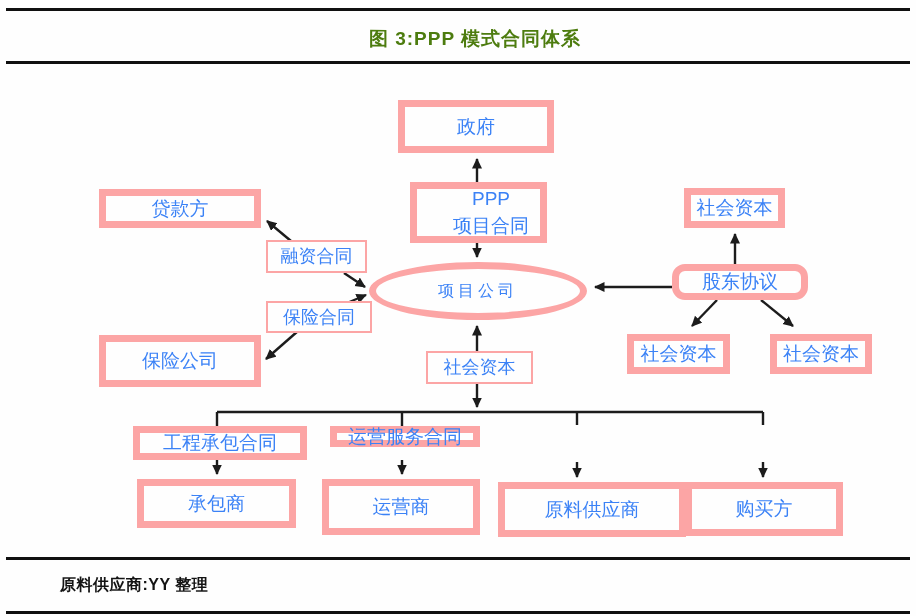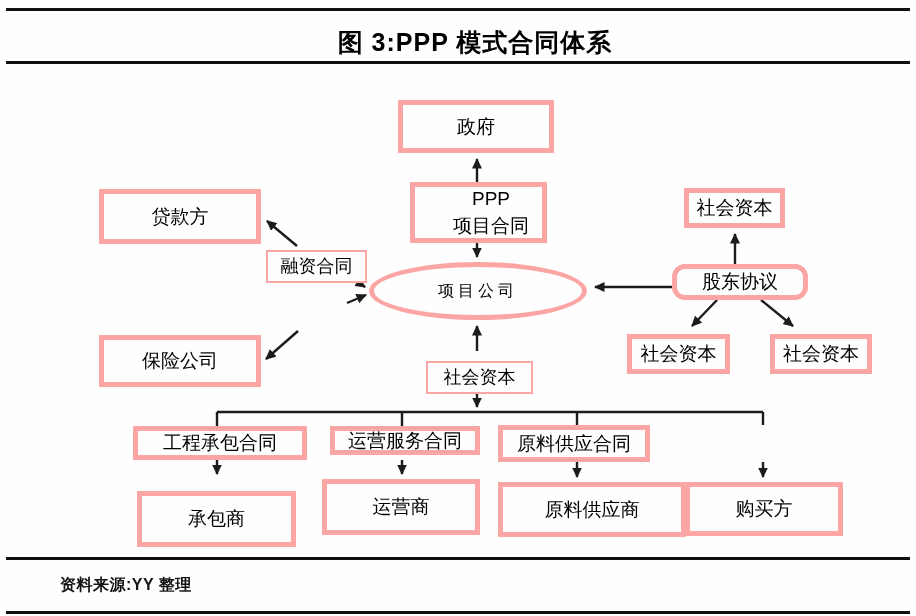--- a/index.html
+++ b/index.html
@@ -3,32 +3,32 @@
 <meta charset="utf-8">
 <style>
   html,body{margin:0;padding:0;background:#ffffff;}
   .page{
     position:relative;width:916px;height:616px;background:#fefefe;overflow:hidden;
     font-family:"Liberation Sans","DejaVu Sans",sans-serif;color:#1a1a1a;
   }
   .rule{position:absolute;left:6px;right:6px;height:3px;background:#101010;}
   .figure-title{
     position:absolute;top:26px;left:0;right:0;text-align:center;
-    font-size:25px;font-weight:bold;letter-spacing:1px;color:#000000;padding-left:34px;
+    font-size:19px;font-weight:bold;letter-spacing:1px;color:#4d7c0f;padding-left:34px;
   }
   .source-line{
     position:absolute;left:60px;top:575px;font-size:16px;font-weight:600;color:#141414;
     letter-spacing:0.5px;
   }
   .node{
-    position:absolute;box-sizing:border-box;border:5px solid #fca5a5;background:#fefefe;
+    position:absolute;box-sizing:border-box;border:7px solid #fca5a5;background:#fefefe;
     display:flex;align-items:center;justify-content:center;text-align:right;
-    font-size:19px;color:#000000;line-height:1.15;white-space:nowrap;
+    font-size:19px;color:#3b82f6;line-height:1.15;white-space:nowrap;
   }
-  .node.small{font-size:18px;border-width:2.5px;margin-top:10px;}
+  .node.small{font-size:18px;border-width:2.5px;}
   .node.ellipse{border-radius:50%;font-size:16px;letter-spacing:4px;}
   .node.twoline{flex-direction:column;line-height:1.4;padding-left:25px;}
   .svg-layer{position:absolute;left:0;top:0;pointer-events:none;}
 </style>
 </head>
 <body>
 
 <div class="page">
 
   <div class="rule" style="top:8px;"></div>
@@ -62,51 +62,51 @@
     </g>
   </svg>
 
   <div class="node" style="left:398px;top:100px;width:156px;height:53px;">政府</div>
 
   <div class="node twoline" style="left:410px;top:182px;width:137px;height:61px;">
     <span>PPP</span>
     <span>项目合同</span>
   </div>
 
-  <div class="node" style="left:99px;top:189px;width:162px;height:55px;">贷款方</div>
+  <div class="node" style="left:99px;top:189px;width:162px;height:39px;">贷款方</div>
 
   <div class="node small" style="left:266px;top:240px;width:101px;height:33px;">融资合同</div>
 
+  <div class="node small" style="left:266px;top:301px;width:106px;height:32px;">保险合同</div>
 
   <div class="node" style="left:99px;top:335px;width:162px;height:52px;">保险公司</div>
 
   <div class="node ellipse" style="left:369px;top:262px;width:218px;height:58px;">项目公司</div>
 
   <div class="node" style="left:672px;top:264px;width:136px;height:36px;border-radius:13px;">股东协议</div>
 
   <div class="node" style="left:684px;top:188px;width:101px;height:40px;">社会资本</div>
 
   <div class="node" style="left:627px;top:334px;width:103px;height:40px;">社会资本</div>
 
   <div class="node" style="left:770px;top:334px;width:102px;height:40px;">社会资本</div>
 
   <div class="node small" style="left:426px;top:351px;width:107px;height:33px;">社会资本</div>
 
   <div class="node" style="left:133px;top:426px;width:174px;height:34px;">工程承包合同</div>
 
-  <div class="node" style="left:330px;top:426px;width:150px;height:29px;">运营服务合同</div>
-
-  <div class="node" style="left:498px;top:425px;width:152px;height:37px;">原料供应合同</div>
+  <div class="node" style="left:330px;top:426px;width:150px;height:21px;">运营服务合同</div>
 
 
-  <div class="node" style="left:137px;top:479px;width:159px;height:56px;margin-top:12px;">承包商</div>
+
+  <div class="node" style="left:137px;top:479px;width:159px;height:49px;">承包商</div>
 
   <div class="node" style="left:322px;top:479px;width:158px;height:56px;">运营商</div>
 
   <div class="node" style="left:498px;top:482px;width:188px;height:55px;">原料供应商</div>
 
   <div class="node" style="left:685px;top:482px;width:158px;height:54px;">购买方</div>
 
   <div class="rule" style="top:557px;"></div>
-  <div class="source-line">资料来源:YY 整理</div>
+  <div class="source-line">原料供应商:YY 整理</div>
   <div class="rule" style="top:611px;"></div>
 
 </div>
 
 </body></html>

